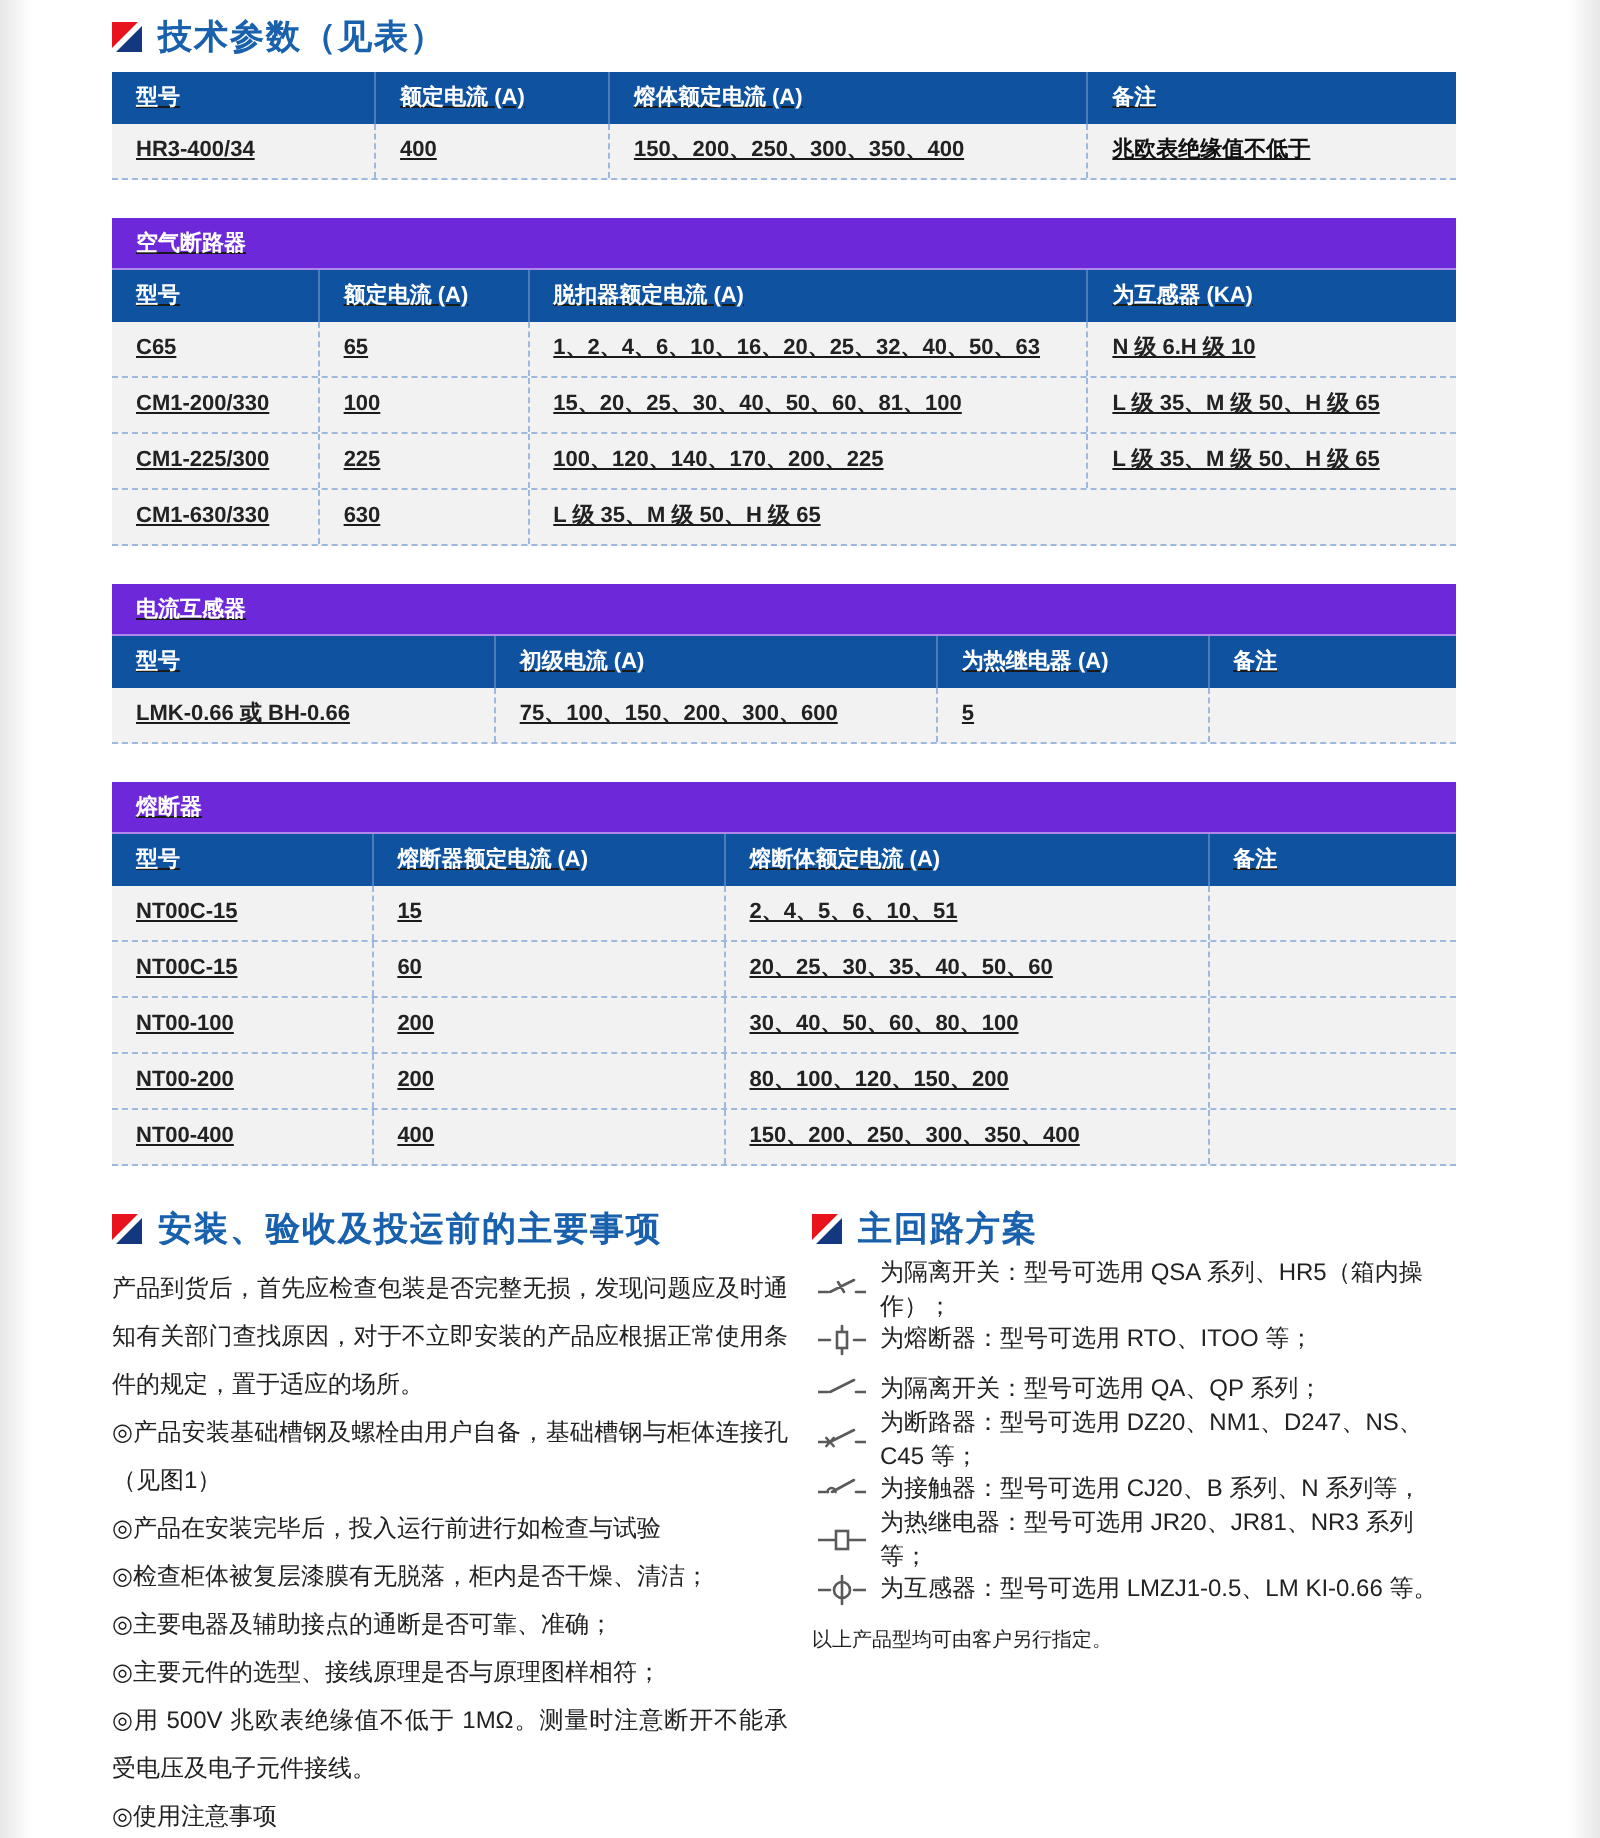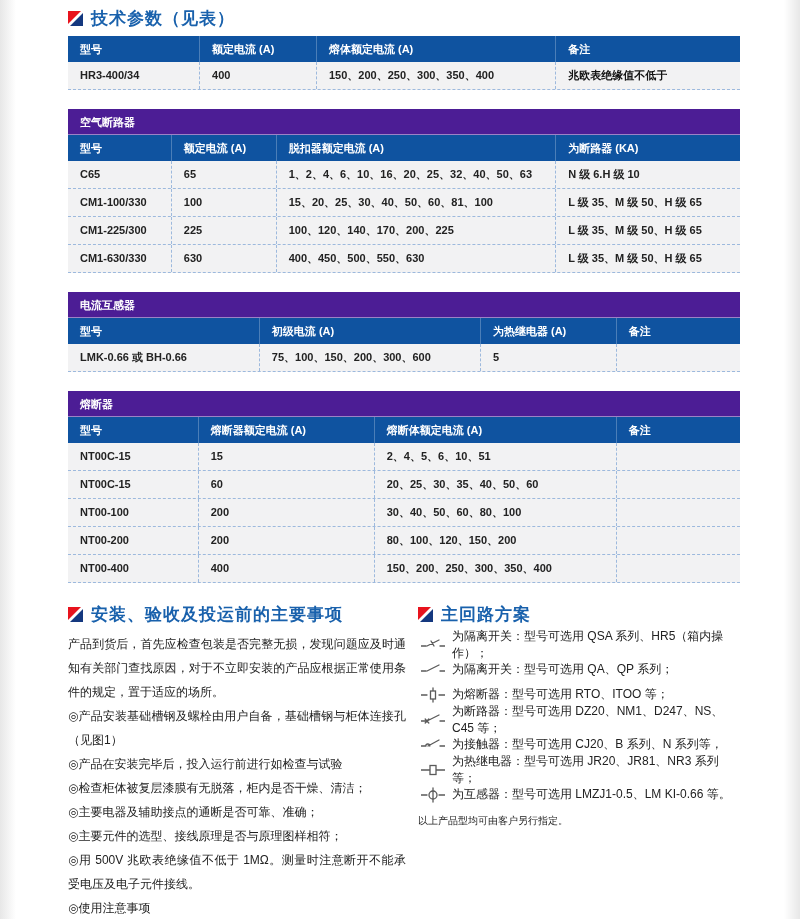--- a/index.html
+++ b/index.html
@@ -1,30 +1,30 @@
 <!DOCTYPE html>
 <html><head>
 <meta charset="utf-8">
 <style>
   html,body{margin:0;padding:0;background:#fff;}
   .page{position:relative;width:800px;height:919px;background:#fff;overflow:hidden;
         font-family:"Liberation Sans","DejaVu Sans",sans-serif;color:#1a1a1a;}
   .edge{position:absolute;top:0;bottom:0;width:16px;pointer-events:none;}
   .edge.left{left:0;background:linear-gradient(90deg,#e7e7e7,rgba(255,255,255,0));}
   .edge.right{right:0;background:linear-gradient(270deg,#e7e7e7,rgba(255,255,255,0));}
-  .content{position:absolute;left:68px;top:6px;width:672px;}
+  .content{position:absolute;left:56px;top:6px;width:672px;}
 
   
   .h-row{display:flex;align-items:center;height:24px;margin-bottom:6px;}
   .h-row .h-icon{width:15px;height:15px;margin-right:8px;flex:0 0 auto;}
   .h-row .h-text{font-size:17px;font-weight:bold;color:#1961ac;letter-spacing:1px;}
 
   
-  .tbl{width:100%;margin-bottom:19px;font-size:11px;}
-  .band{height:26px;line-height:26px;background:#4c1d95;color:#fff;padding-left:12px;
+  .tbl{width:100%;margin-bottom:19px;font-size:11px;text-decoration:underline;}
+  .band{height:26px;line-height:26px;background:#6d28d9;color:#fff;padding-left:12px;
         font-weight:600;border-bottom:1px solid rgba(255,255,255,.45);box-sizing:border-box;}
   .thead{display:flex;background:#0f53a0;color:#fff;height:26px;line-height:26px;font-weight:600;}
   .th{padding-left:12px;box-sizing:border-box;overflow:hidden;white-space:nowrap;}
   .th + .th{border-left:1px solid rgba(255,255,255,.25);}
   .trow{display:flex;background:#f2f2f3;height:27px;line-height:27px;
         border-bottom:1px dashed #9db9dd;font-weight:600;color:#222;}
   .td{padding-left:12px;box-sizing:border-box;overflow:hidden;white-space:nowrap;}
   .td + .td{border-left:1px dashed #9db9dd;}
   .td.bold{font-weight:bold;color:#111;}
 
@@ -76,44 +76,43 @@
         <div class="td c4 bold">兆欧表绝缘值不低于</div>
       </div>
     </div>
 
     <div class="tbl t2">
       <div class="band">空气断路器</div>
       <div class="thead">
         <div class="th c1">型号</div>
         <div class="th c2">额定电流 (A)</div>
         <div class="th c3">脱扣器额定电流 (A)</div>
-        <div class="th c4">为断路器 (KA)</div>
+        <div class="th c4">为互感器 (KA)</div>
       </div>
       <div class="trow">
         <div class="td c1">C65</div>
         <div class="td c2">65</div>
         <div class="td c3">1、2、4、6、10、16、20、25、32、40、50、63</div>
         <div class="td c4">N 级 6.H 级 10</div>
       </div>
       <div class="trow">
-        <div class="td c1">CM1-100/330</div>
+        <div class="td c1">CM1-200/330</div>
         <div class="td c2">100</div>
         <div class="td c3">15、20、25、30、40、50、60、81、100</div>
         <div class="td c4">L 级 35、M 级 50、H 级 65</div>
       </div>
       <div class="trow">
         <div class="td c1">CM1-225/300</div>
         <div class="td c2">225</div>
         <div class="td c3">100、120、140、170、200、225</div>
         <div class="td c4">L 级 35、M 级 50、H 级 65</div>
       </div>
       <div class="trow">
         <div class="td c1">CM1-630/330</div>
         <div class="td c2">630</div>
-        <div class="td c3">400、450、500、550、630</div>
         <div class="td c4">L 级 35、M 级 50、H 级 65</div>
       </div>
     </div>
 
     <div class="tbl t3">
       <div class="band">电流互感器</div>
       <div class="thead">
         <div class="th c1">型号</div>
         <div class="th c2">初级电流 (A)</div>
         <div class="th c3">为热继电器 (A)</div>
@@ -205,37 +204,37 @@
           <span class="sym">
             <svg width="24" height="16" viewBox="0 0 24 16">
                 <path class="sym-stroke" d="M0 9h5M19 9h5M6 9L18 3M10 4l3 5"></path>
               </svg>
           </span>
           <span>为隔离开关：型号可选用 QSA 系列、HR5（箱内操作）；</span>
         </div>
         <div class="circuit-item">
           <span class="sym">
             <svg width="24" height="16" viewBox="0 0 24 16">
-                <path class="sym-stroke" d="M0 9h5M19 9h5M6 9L18 3"></path>
-              </svg>
-          </span>
-          <span>为隔离开关：型号可选用 QA、QP 系列；</span>
-        </div>
-        <div class="circuit-item">
-          <span class="sym">
-            <svg width="24" height="16" viewBox="0 0 24 16">
                 <path class="sym-stroke" d="M0 8h6M18 8h6M12 1v14"></path>
                 <rect x="9.5" y="4" width="5" height="8" fill="#fff" stroke="#5a5a5a" stroke-width="1.3"></rect>
               </svg>
           </span>
           <span>为熔断器：型号可选用 RTO、ITOO 等；</span>
         </div>
         <div class="circuit-item">
           <span class="sym">
             <svg width="24" height="16" viewBox="0 0 24 16">
+                <path class="sym-stroke" d="M0 9h5M19 9h5M6 9L18 3"></path>
+              </svg>
+          </span>
+          <span>为隔离开关：型号可选用 QA、QP 系列；</span>
+        </div>
+        <div class="circuit-item">
+          <span class="sym">
+            <svg width="24" height="16" viewBox="0 0 24 16">
                 <path class="sym-stroke" d="M0 9h5M19 9h5M6 9L18 3M4.2 7l3.6 4M7.8 7l-3.6 4"></path>
               </svg>
           </span>
           <span>为断路器：型号可选用 DZ20、NM1、D247、NS、C45 等；</span>
         </div>
         <div class="circuit-item">
           <span class="sym">
             <svg width="24" height="16" viewBox="0 0 24 16">
                 <path class="sym-stroke" d="M0 9h5M19 9h5M7 9L18 3M8.8 9a2 2 0 1 0-4 0"></path>
               </svg>

